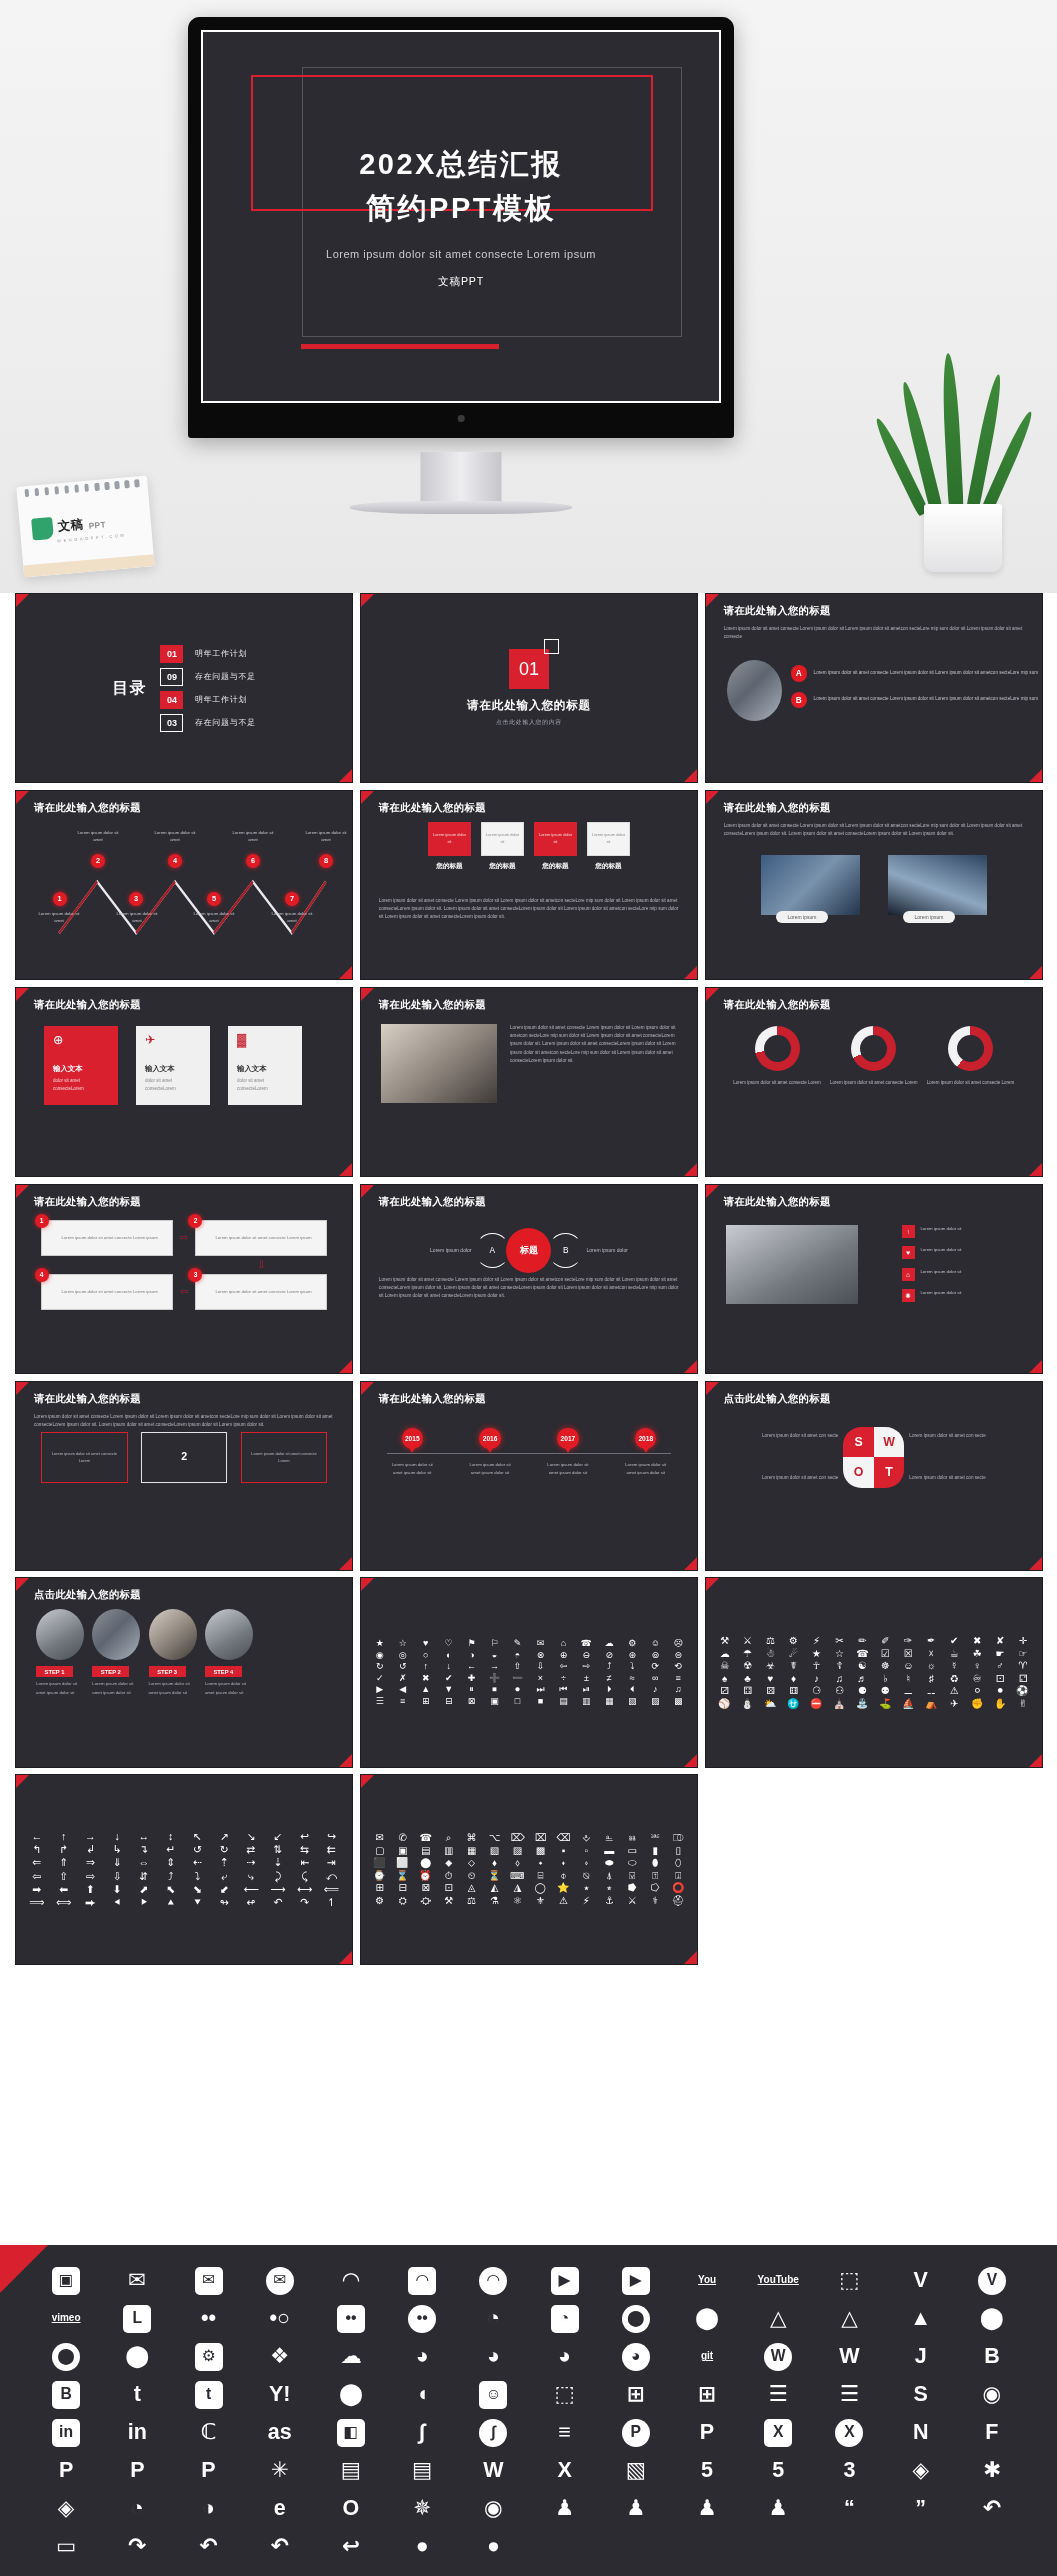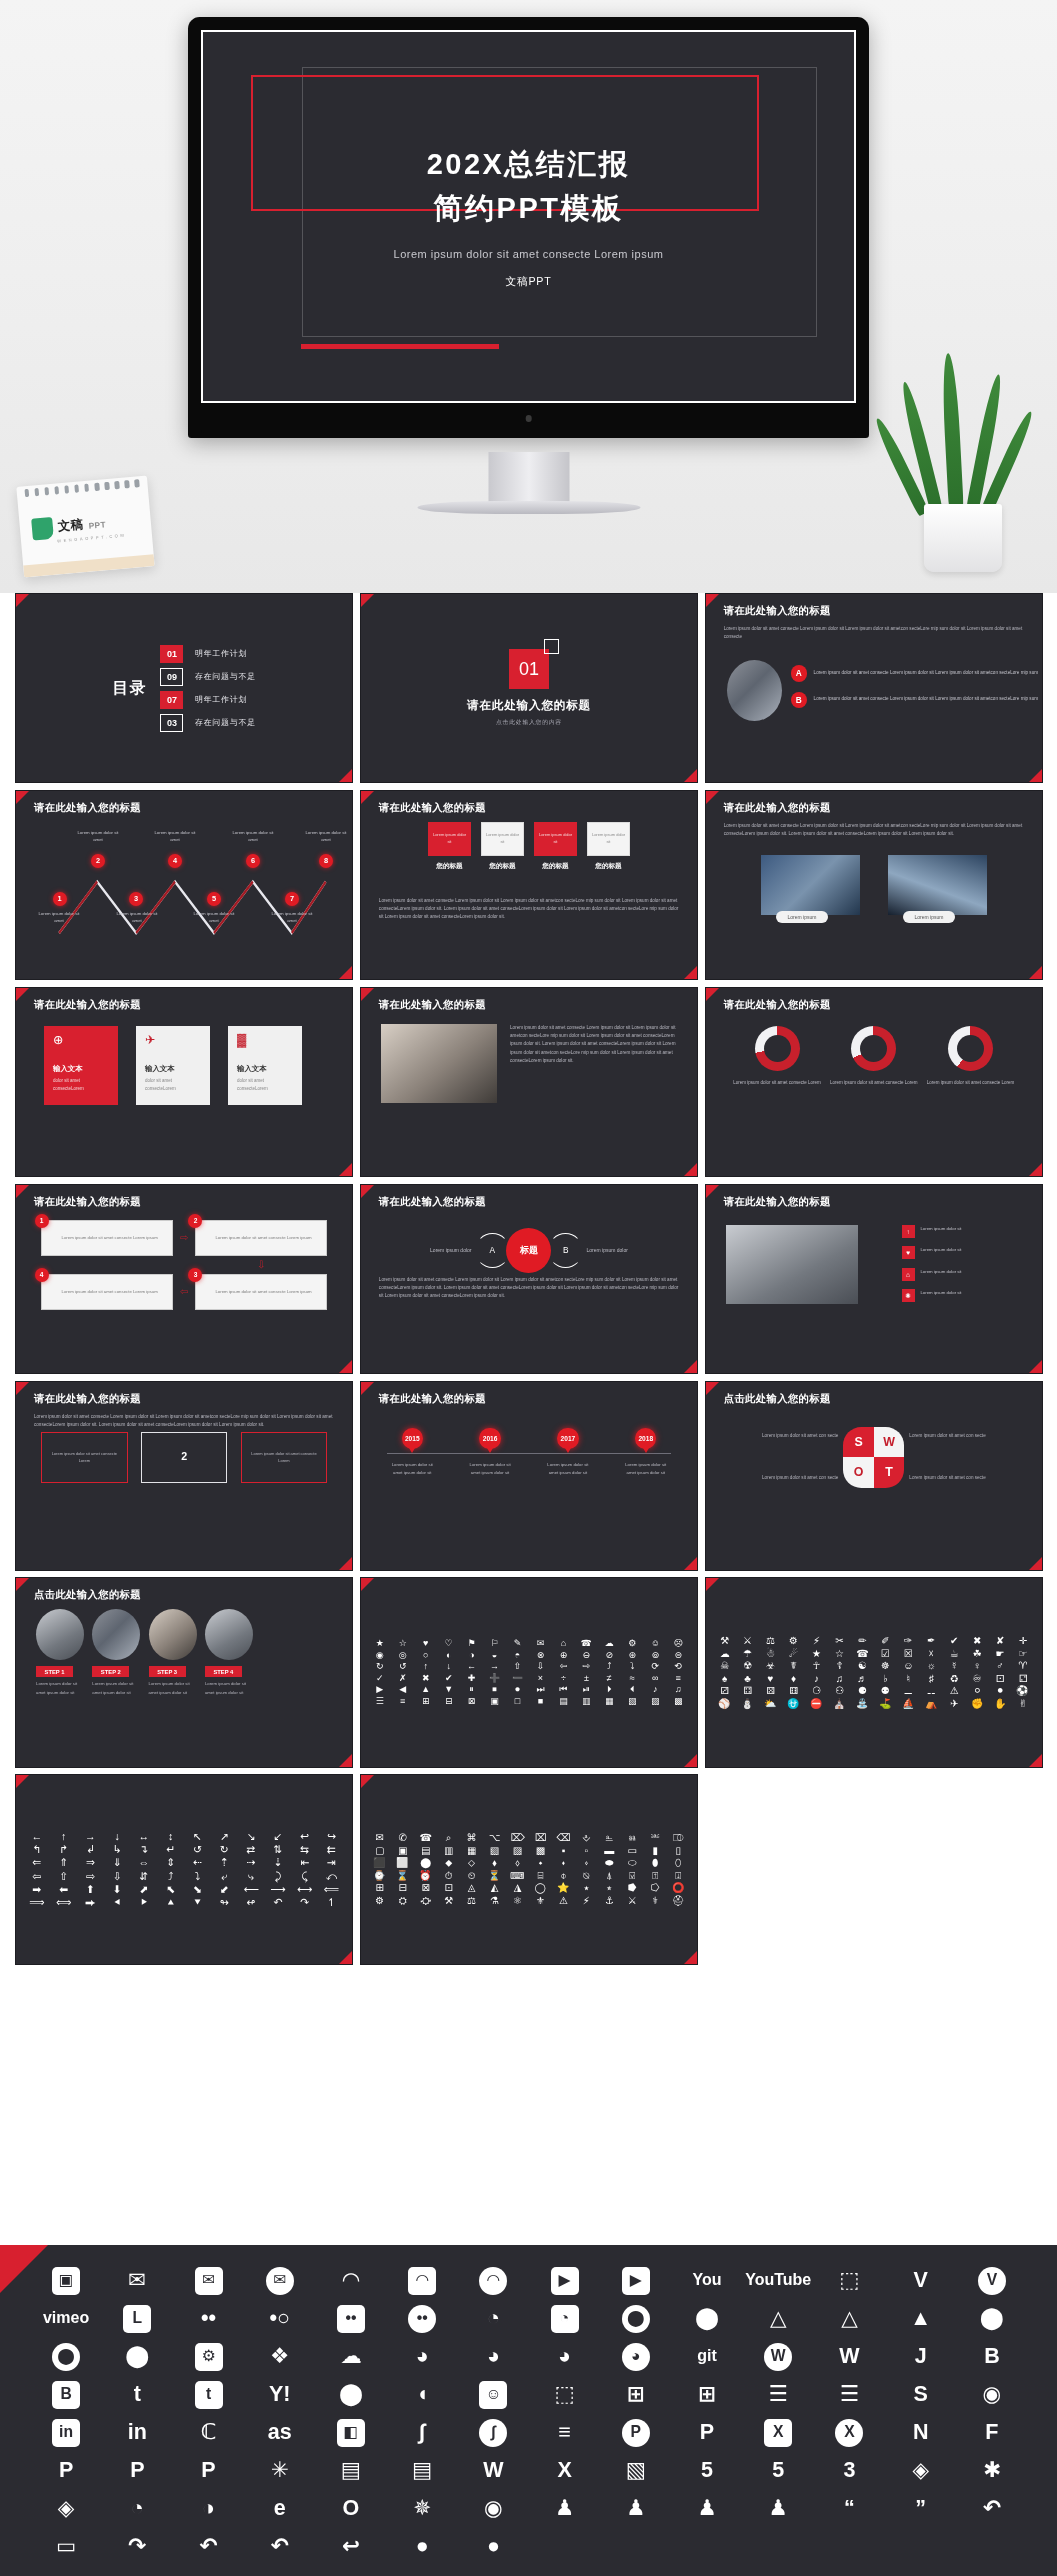--- a/index.html
+++ b/index.html
@@ -4,21 +4,21 @@
 <style>
   * { margin:0; padding:0; box-sizing:border-box; }
   body {
     width:1058px; height:2576px; background:#ffffff;
     font-family:"Liberation Sans","DejaVu Sans",sans-serif;
     overflow:hidden; position:relative;
   }
   
   .hero { position:relative; width:1058px; height:593px;
           background:linear-gradient(180deg,#f4f4f4 0%,#eeeeee 55%,#e8e8e8 100%); overflow:hidden; }
-  .monitor { position:absolute; left:188px; top:16.5px; width:681px; height:421px; }
+  .monitor { position:absolute; left:188px; top:16.5px; width:546px; height:421px; }
   .bezel { position:absolute; inset:0; background:#0a0a0a; border-radius:11.6px 11.6px 3.3px 3.3px;
            box-shadow:0 5px 21.5px rgba(0,0,0,.30); }
   .screen { position:absolute; left:13.2px; top:13.2px; right:13.2px; bottom:35px;
             background:#2b2b31; border:2.5px solid #fff; overflow:hidden; }
   .screen-redframe { position:absolute; left:48px; top:43px; width:78%; height:136px;
             border:2.5px solid #d8202f; }
   .screen-greyframe { position:absolute; left:99px; top:35px; right:37px; bottom:64px;
             border:0.8px solid rgba(255,255,255,.20); }
   .screen-inner { position:absolute; inset:0; display:flex; flex-direction:column;
             align-items:center; justify-content:center; text-align:center; z-index:3; }
@@ -227,21 +227,21 @@
          background:#2b2b31; overflow:hidden; }
   .social::before { content:""; position:absolute; left:0; top:0; border-style:solid;
          border-width:48px 48px 0 0; border-color:#d8202f transparent transparent transparent; }
   .social-grid { position:absolute; left:33px; right:33px; top:21.5px; bottom:13.2px;
          display:grid; grid-template-columns:repeat(14,1fr); gap:10px 5px;
          align-content:start; justify-items:center; }
   .sgl { color:#fff; font-size:21.5px; line-height:1.05; font-weight:bold; text-align:center;
          display:flex; align-items:center; justify-content:center; height:28px; }
   .sgl.box { background:#fff; color:#2b2b31; border-radius:5px; width:28px; font-size:15.7px; }
   .sgl.circ { background:#fff; color:#2b2b31; border-radius:50%; width:28px; font-size:15.7px; }
-  .sgl.sm { font-size:16px; }
+  .sgl.sm { font-size:10px;text-decoration:underline; }
 </style>
 </head>
 <body>
 
 <div class="hero">
 
   <div class="notepad">
     <div class="np-rings">
       <i></i>
         <i></i>
@@ -303,21 +303,21 @@
       <div class="toc-rows">
         <div class="toc-row">
           <span class="toc-num fill">01</span>
           <span class="toc-txt">明年工作计划</span>
           </div>
         <div class="toc-row">
           <span class="toc-num out">09</span>
           <span class="toc-txt">存在问题与不足</span>
           </div>
         <div class="toc-row">
-          <span class="toc-num fill">07</span>
+          <span class="toc-num fill">04</span>
           <span class="toc-txt">明年工作计划</span>
           </div>
         <div class="toc-row">
           <span class="toc-num out">03</span>
           <span class="toc-txt">存在问题与不足</span>
           </div>
       </div>
     </div>
   </div>
 

